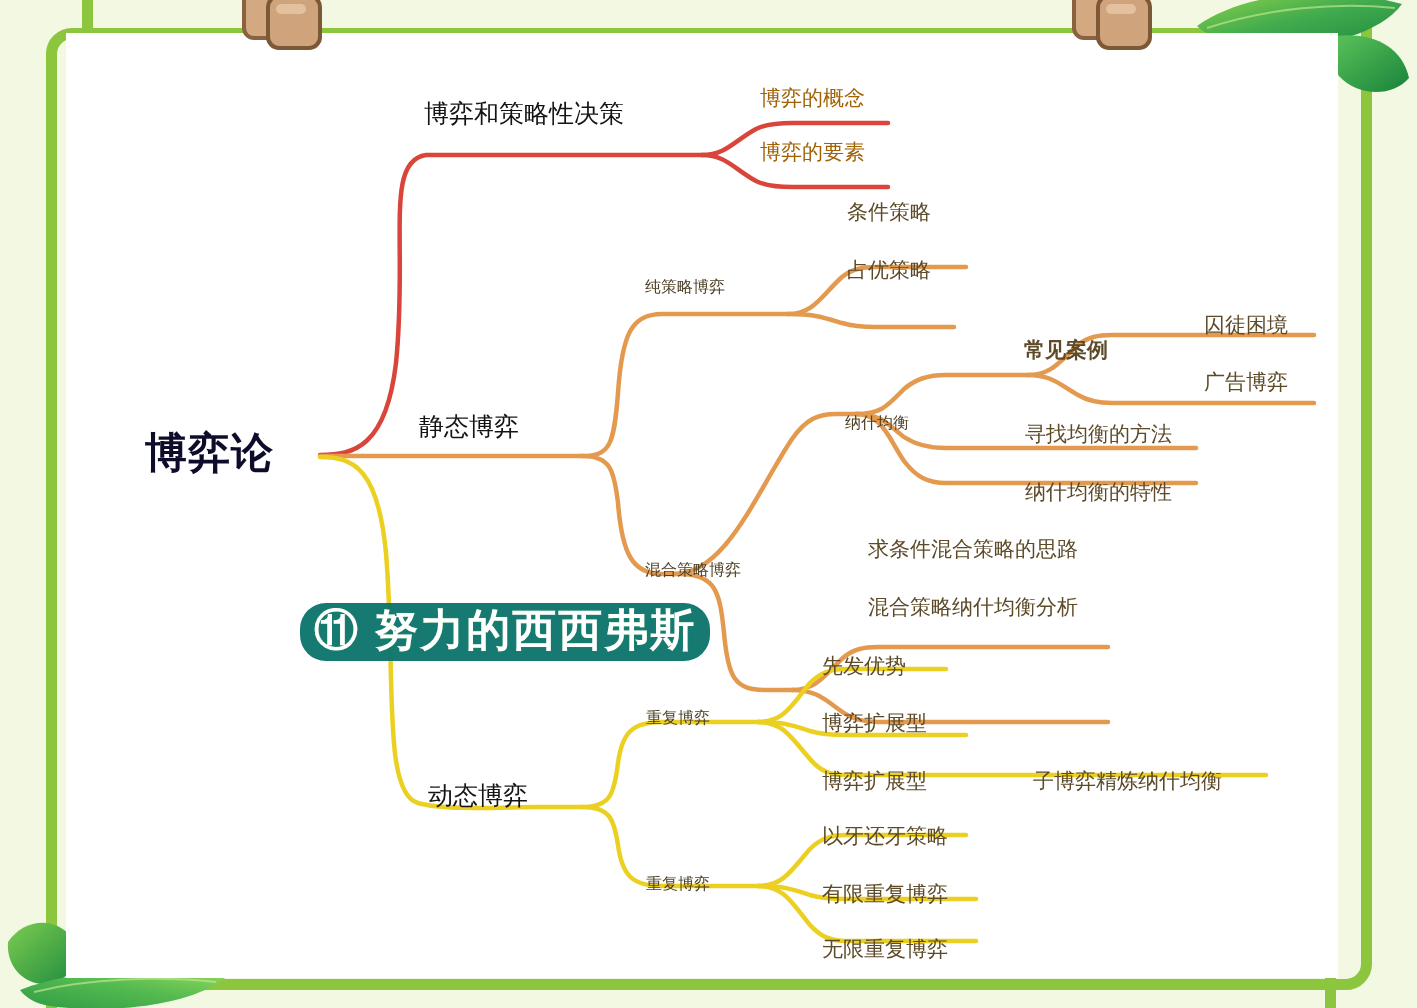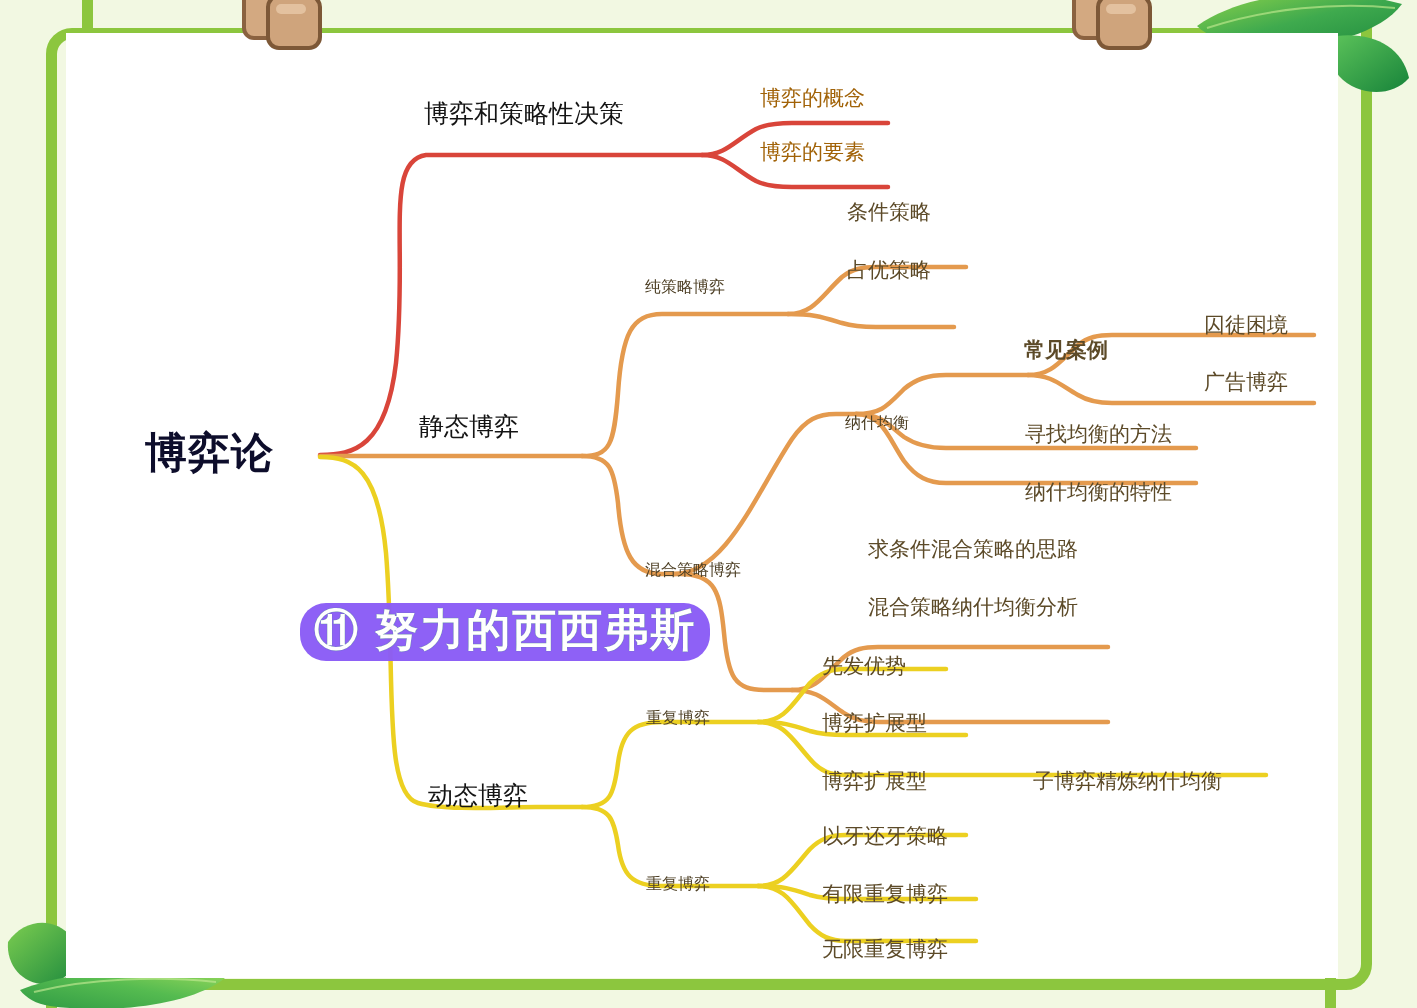--- a/index.html
+++ b/index.html
@@ -113,21 +113,21 @@
   #watermark {
     position: absolute;
     z-index: 8;
     left: 300px;
     top: 603px;
     font-size: 44px;
     font-weight: bold;
     color: #ffffff;
     letter-spacing: 2px;
     padding: 4px 14px 8px 14px;
-    background: #8b5cf6;
+    background: #0f766e;
     border-radius: 26px;
     line-height: 1.05;
     text-shadow: 0 0 1px #2f9e5e;
     opacity: 0.97;
   }
 </style>
 </head>
 <body>
 
 <div id="stage">

